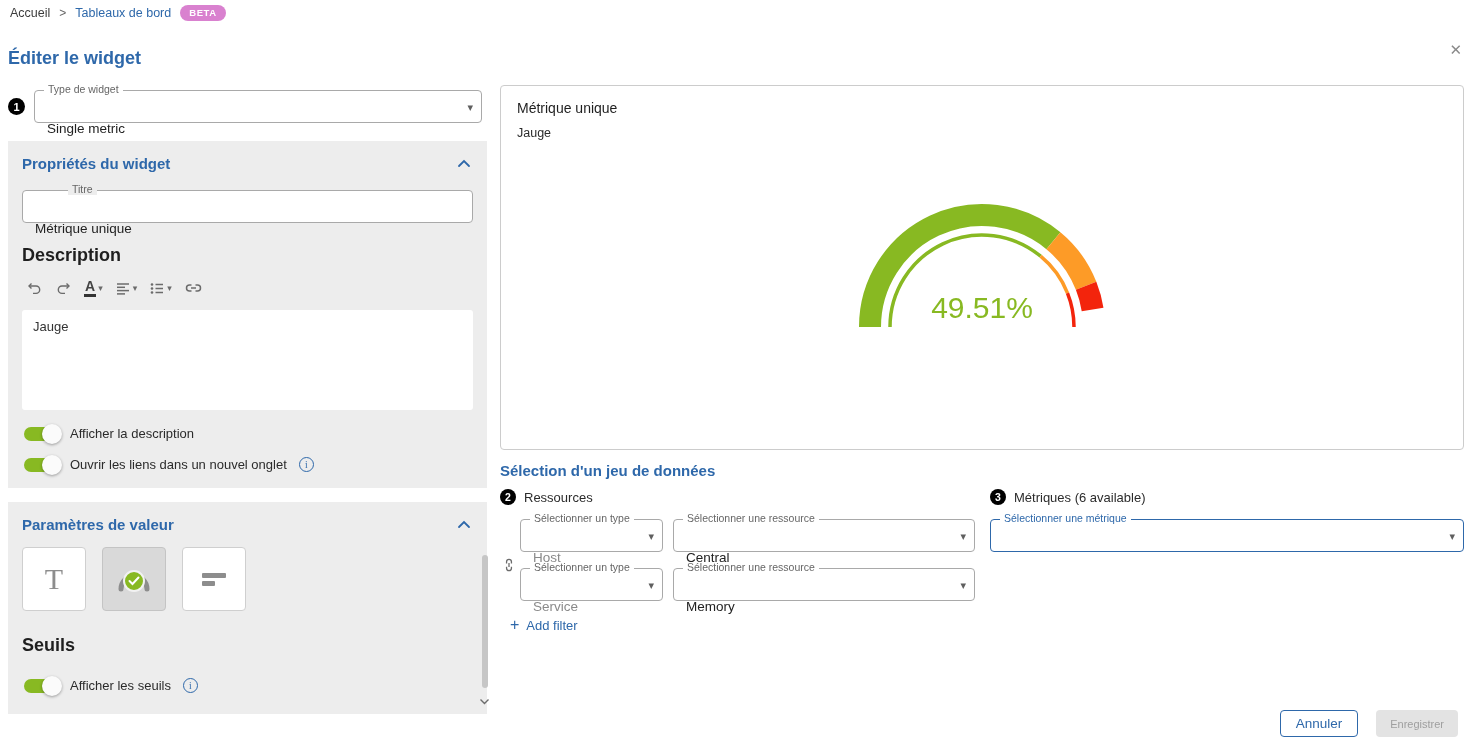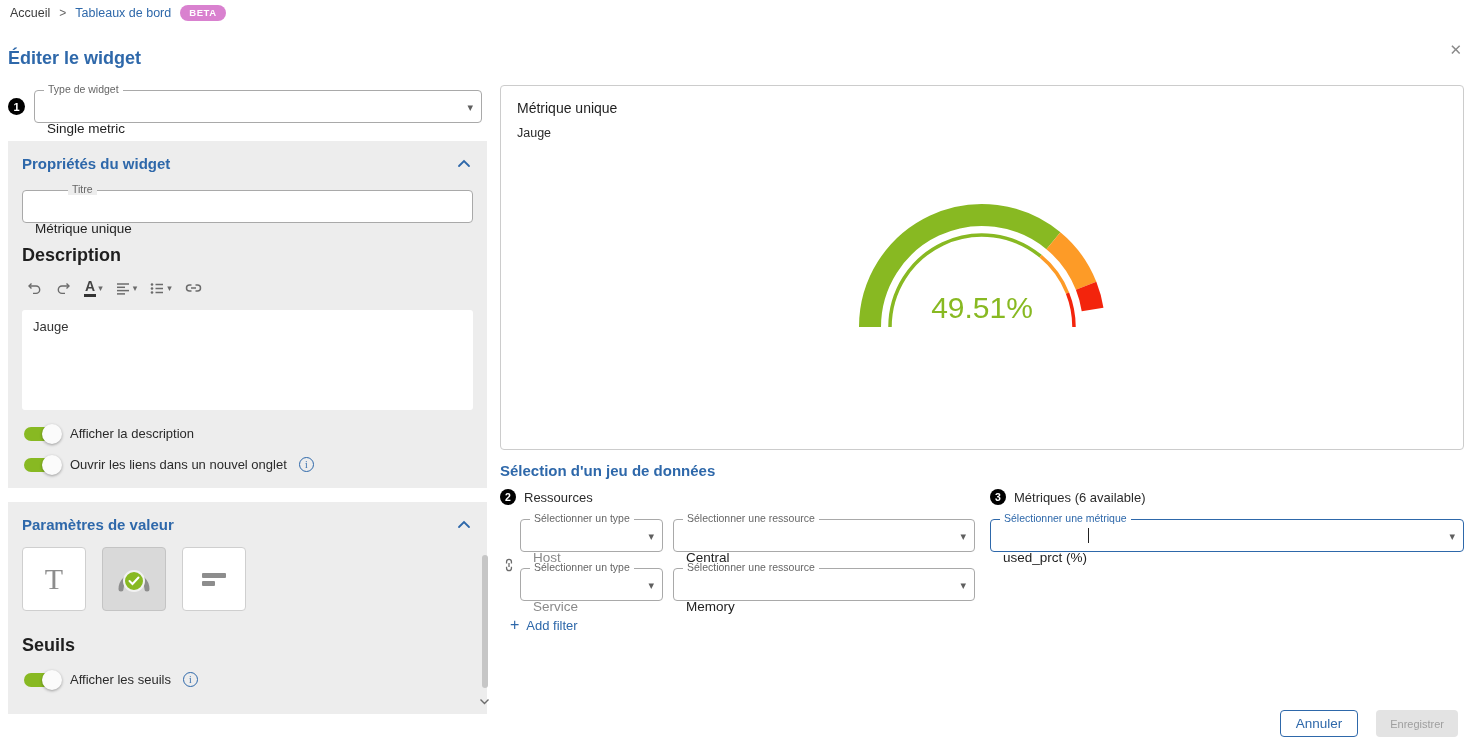--- a/index.html
+++ b/index.html
@@ -22,21 +22,21 @@
   .widget-type-row { display:flex; align-items:center; gap:9px; margin-top:6px; }
   .step-badge { flex:0 0 auto; width:17px; height:17px; border-radius:50%; background:#000; color:#fff; font-size:11px; font-weight:bold; display:flex; align-items:center; justify-content:center; }
   .step-badge.sm { width:16px; height:16px; font-size:10.5px; }
 
   .mui-field { position:relative; height:33px; border:1px solid #a9a9a9; border-radius:4px; background:#fff; display:flex; align-items:center; padding:0 26px 0 12px; font-size:13.5px; color:#222; }
   .mui-field .flabel { position:absolute; top:-7px; left:9px; font-size:10.5px; color:#666; background:#fff; padding:0 4px; line-height:11px; white-space:nowrap; }
   .mui-field.on-gray .flabel { background:#ededed;margin-left:36px; }
   .mui-field .fvalue { white-space:nowrap; overflow:hidden;margin-top:44px; }
   .mui-field .fvalue.muted { color:#8a8a8a; }
   .mui-field .caret { position:absolute; right:8px; top:50%; transform:translateY(-50%); color:#5f5f5f; font-size:11px; }
-  .mui-field.focused { border-color:#2e68aa; }
+  .mui-field.focused { border-color:#2e68aa;flex-direction:column; }
   .mui-field.focused .flabel { color:#2e68aa; }
   .widget-type-row .mui-field { flex:1; margin-right:5px; }
 
   .panel { background:#ededed; padding:14px 14px 16px; margin-top:18px; }
   .panel-header { display:flex; align-items:center; justify-content:space-between; }
   .panel-title { color:#2e68aa; font-size:15px; font-weight:700; }
   .collapse-btn { display:inline-flex; padding:2px; }
 
   .titre-field { margin-top:18px; }
   .desc-label, .bold-label { margin-top:22px; font-size:18px; font-weight:700; color:#1f1f1f; }
@@ -51,21 +51,21 @@
   .switch::after { content:''; position:absolute; right:-4px; top:-3px; width:20px; height:20px; border-radius:50%; background:#fbfbfb; box-shadow:0 1px 3px rgba(0,0,0,.35); }
   .info-icon { display:inline-flex; align-items:center; justify-content:center; width:15px; height:15px; border:1.4px solid #2e68aa; border-radius:50%; color:#2e68aa; font-size:9.5px; font-family:"Liberation Serif", serif; flex:0 0 auto; }
 
   .params-panel { margin-top:14px; height:212px; overflow:hidden; }
   .display-types { display:flex; gap:16px; margin-top:14px; }
   .dt-btn { position:relative; width:64px; height:64px; background:#fff; border:1px solid #cfcfcf; border-radius:4px; display:flex; align-items:center; justify-content:center; }
   .dt-btn.selected { background:#d9d9d9; border-color:#c4c4c4; }
   .dt-text { font-family:"Liberation Serif", serif; font-size:30px; color:#8d8d8d; }
   .check-badge { position:absolute; left:50%; top:54%; transform:translate(-50%,-50%); width:22px; height:22px; border-radius:50%; background:#88b922; border:2px solid #f2f2f2; display:flex; align-items:center; justify-content:center; }
   .seuils-label { margin-top:24px; }
-  .params-panel .toggle-row { margin-top:16px; }
+  .params-panel .toggle-row { margin-top:22px; }
 
   .v-scrollbar { position:absolute; right:-1px; top:471px; width:6px; height:133px; background:#c6c6c6; border-radius:3px; }
   .scroll-down { position:absolute; right:-3px; top:607px; color:#6d6d6d; }
 
   
   .right-col { position:absolute; left:500px; top:85px; width:964px; }
   .preview { position:relative; border:1px solid #ccc; border-radius:4px; height:365px; padding:14px 16px; }
   .preview-title { font-size:14px; color:#1f1f1f; }
   .preview-sub { font-size:12.5px; color:#2b2b2b; margin-top:10px; }
   .gauge-wrap { position:absolute; left:50%; top:96px; transform:translateX(-50%); }

